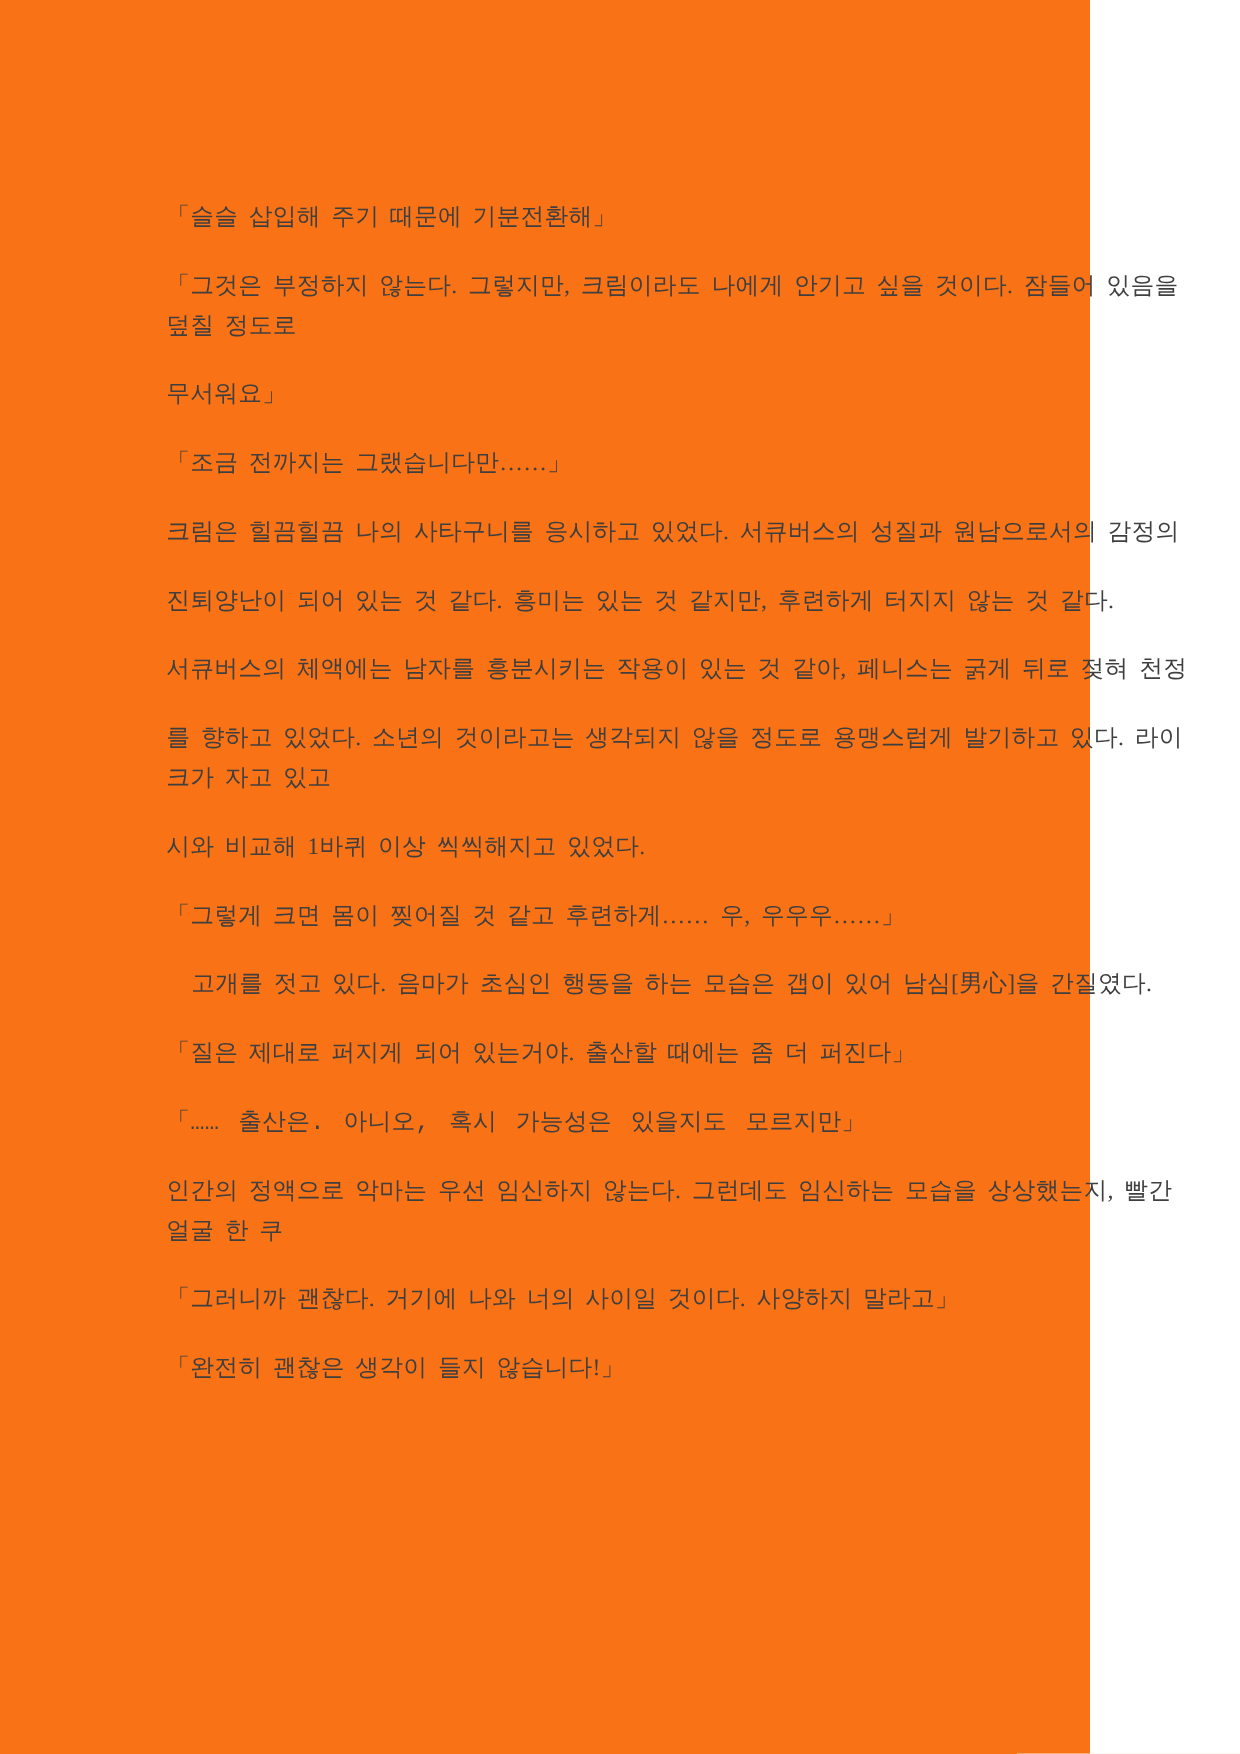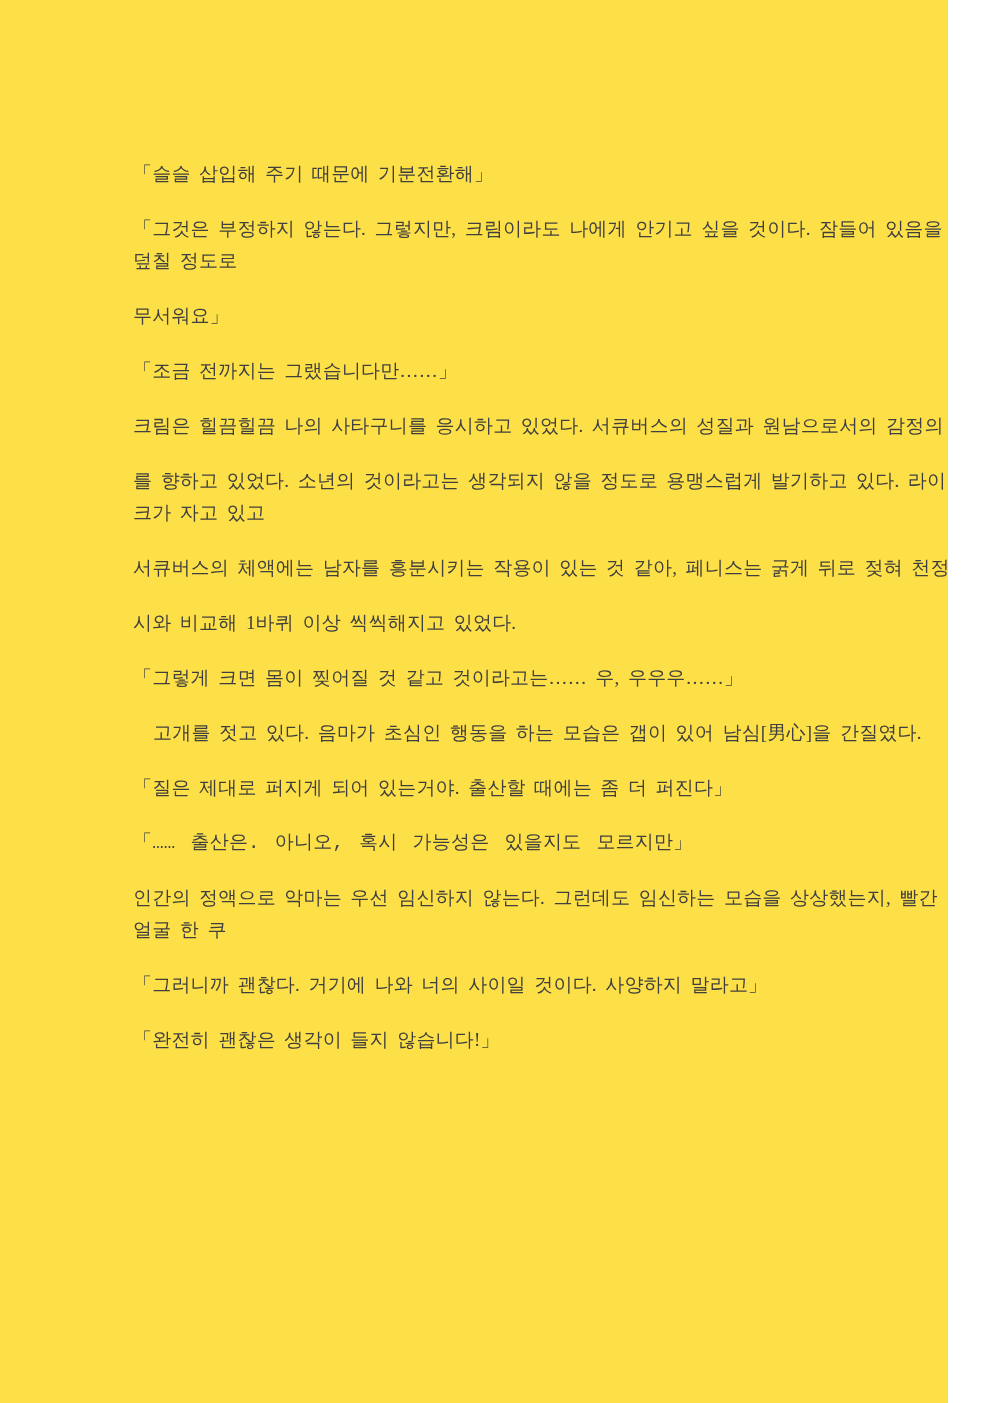--- a/index.html
+++ b/index.html
@@ -8,24 +8,24 @@
     background: #ffffff;
   }
   body {
     width: 992px;
     height: 1403px;
     overflow: hidden;
     font-family: "Liberation Serif", "DejaVu Serif", serif;
   }
   .page {
     box-sizing: border-box;
-    width: 948px;
+    width: 872px;
     height: 1403px;
     padding: 158px 105px 0 133px;
-    background: #fde047;
+    background: #f97316;
   }
   .doc-body p.paragraph {
     margin: 0 0 23px 0;
     font-size: 19px;
     line-height: 32px;
     color: #3f3f3f;
     word-spacing: 3.5px;
     letter-spacing: 0.2px;
     text-align: left;
   }
@@ -49,31 +49,34 @@
       <p class="paragraph" style="color: rgb(63, 63, 63);">
         <span class="line">무서워요」</span>
       </p>
       <p class="paragraph" style="color: rgb(63, 63, 63);">
         <span class="line">「조금 전까지는 그랬습니다만……」</span>
       </p>
       <p class="paragraph" style="color: rgb(63, 63, 63);">
         <span class="line">크림은 힐끔힐끔 나의 사타구니를 응시하고 있었다. 서큐버스의 성질과 원남으로서의 감정의</span>
       </p>
       <p class="paragraph" style="color: rgb(63, 63, 63);">
-        <span class="line">를 향하고 있었다. 소년의 것이라고는 생각되지 않을 정도로 용맹스럽게 발기하고 있다. 라이</span>
-        <span class="line">크가 자고 있고</span>
+        <span class="line">진퇴양난이 되어 있는 것 같다. 흥미는 있는 것 같지만, 후련하게 터지지 않는 것 같다.</span>
       </p>
       <p class="paragraph" style="color: rgb(63, 63, 63);">
         <span class="line">서큐버스의 체액에는 남자를 흥분시키는 작용이 있는 것 같아, 페니스는 굵게 뒤로 젖혀 천정</span>
       </p>
       <p class="paragraph" style="color: rgb(63, 63, 63);">
+        <span class="line">를 향하고 있었다. 소년의 것이라고는 생각되지 않을 정도로 용맹스럽게 발기하고 있다. 라이</span>
+        <span class="line">크가 자고 있고</span>
+      </p>
+      <p class="paragraph" style="color: rgb(63, 63, 63);">
         <span class="line">시와 비교해 1바퀴 이상 씩씩해지고 있었다.</span>
       </p>
       <p class="paragraph" style="color: rgb(63, 63, 63);">
-        <span class="line">「그렇게 크면 몸이 찢어질 것 같고 것이라고는…… 우, 우우우……」</span>
+        <span class="line">「그렇게 크면 몸이 찢어질 것 같고 후련하게…… 우, 우우우……」</span>
       </p>
       <p class="paragraph" style="color: rgb(63, 63, 63); margin-left: 20px;">
         <span class="line">고개를 젓고 있다. 음마가 초심인 행동을 하는 모습은 갭이 있어 남심[男心]을 간질였다.</span>
       </p>
       <p class="paragraph" style="color: rgb(63, 63, 63);">
         <span class="line">「질은 제대로 퍼지게 되어 있는거야. 출산할 때에는 좀 더 퍼진다」</span>
       </p>
       <p class="paragraph" style="color: rgb(63, 63, 63); font-family: Liberation Mono, monospace;">
         <span class="line">「…… 출산은. 아니오, 혹시 가능성은 있을지도 모르지만」</span>
       </p>

